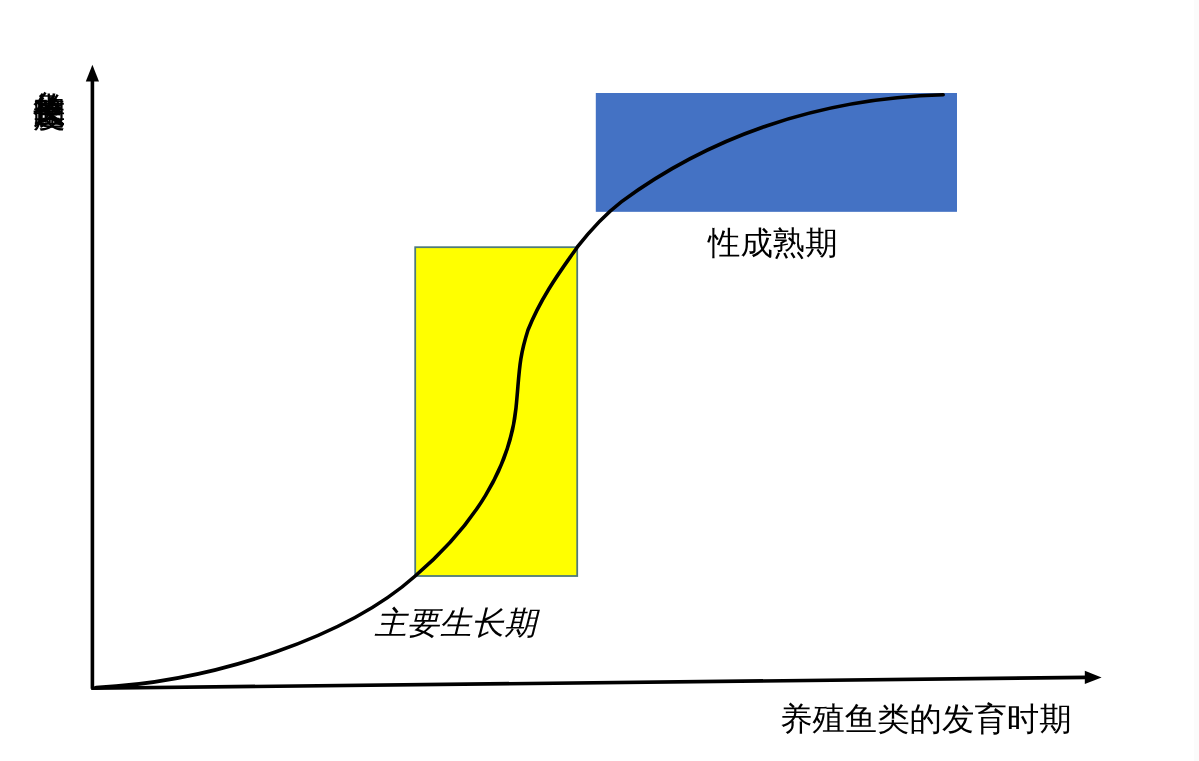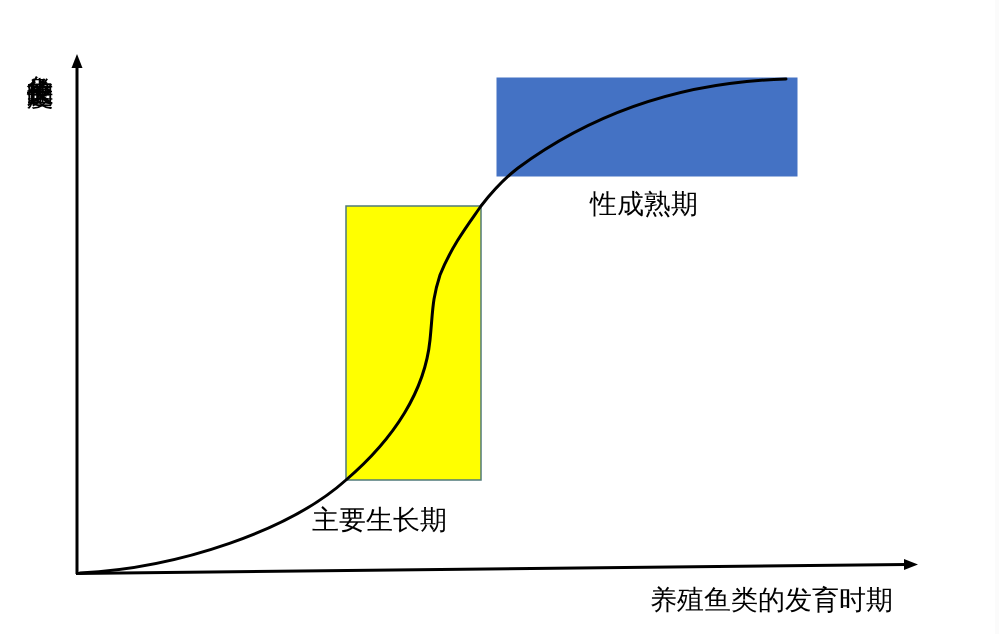--- a/index.html
+++ b/index.html
@@ -45,20 +45,21 @@
       letter-spacing: 1px;
     }
     .x-label {
       left: 636px;
       top: 586px;
       margin-left: 14px;
     }
     .stage-main {
       left: 312px;
       top: 506px;
+      font-style: italic;
     }
     .stage-mature {
       left: 590px;
       top: 190px;
     }
   </style>
 </head>
 <body>
 
 <svg class="canvas" width="999" height="634" viewBox="0 0 999 634" xmlns="http://www.w3.org/2000/svg">

